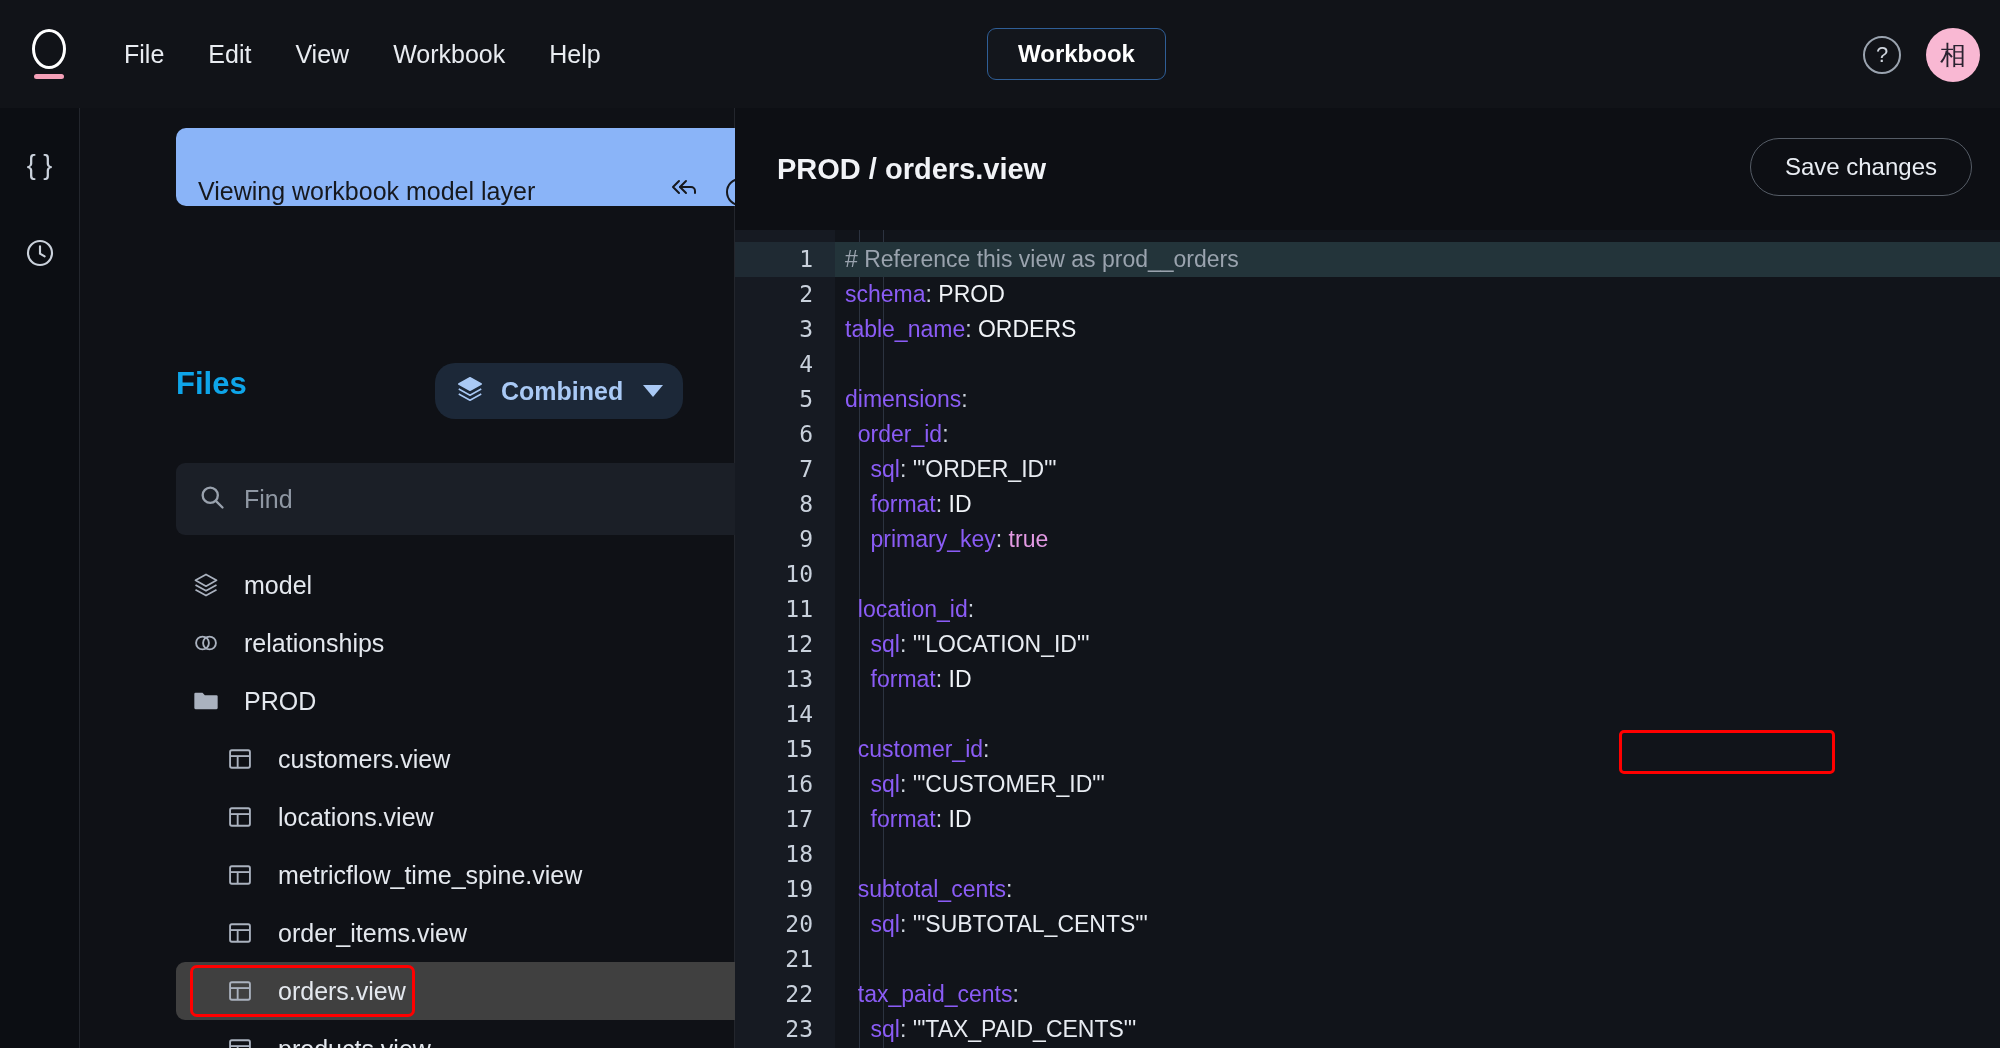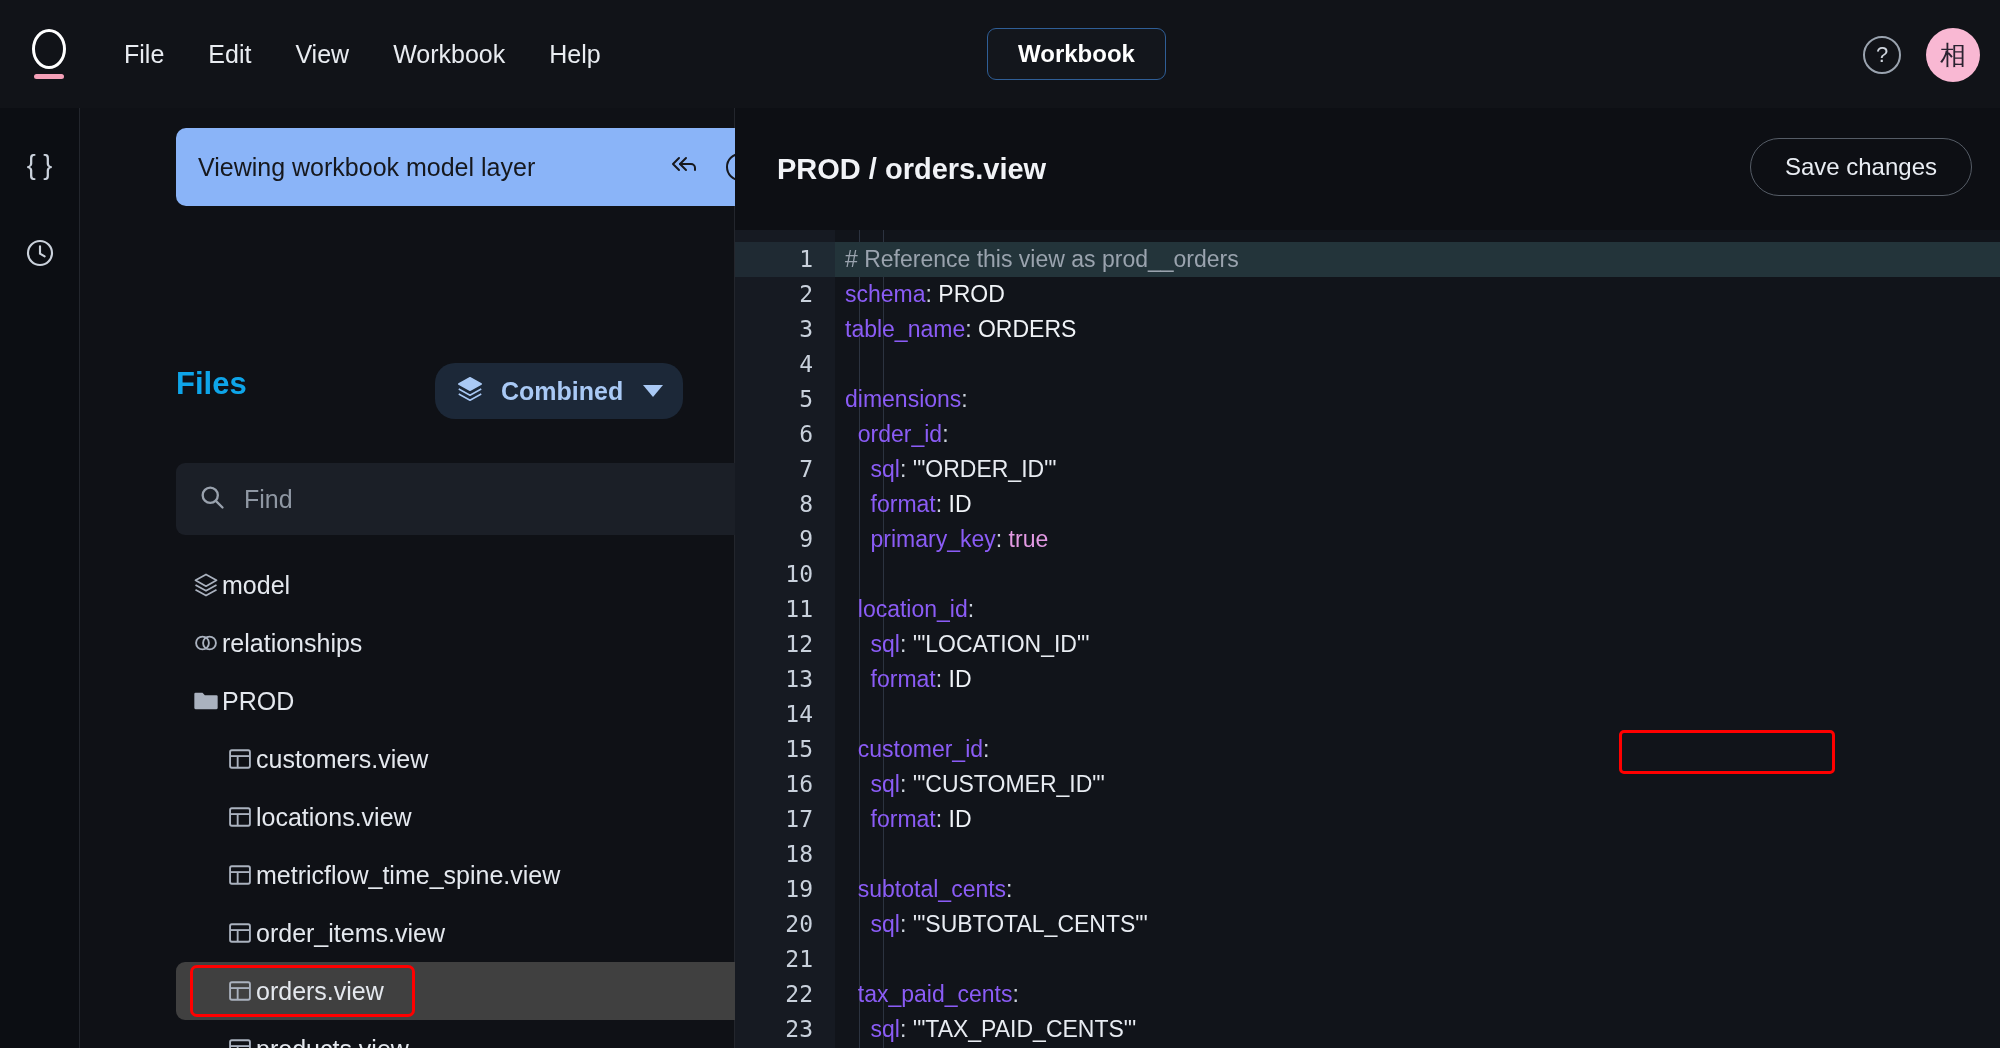--- a/index.html
+++ b/index.html
@@ -69,21 +69,21 @@
   }
 
   
   #leftpanel {
     position: absolute; left: 80px; top: 108px; width: 655px; height: 940px;
     background: #0f1116; border-right: 1px solid #23262d;
   }
   #view-banner {
     position: absolute; left: 96px; top: 20px; width: 600px; height: 78px;
     background: #8ab4f8; border-radius: 10px;
-    display: flex; align-items: center; padding: 0 22px; gap: 28px;
+    display: flex; align-items: flex-end; padding: 0 22px; gap: 28px;
     cursor: pointer;
   }
   #view-banner .txt { color: #16181d; font-size: 25px; flex: 1; }
   #view-banner .ic { color: #16181d; font-size: 26px; cursor: pointer; }
   .circ-q {
     width: 28px; height: 28px; border: 2px solid #16181d; border-radius: 50%;
     font-size: 18px; line-height: 25px; text-align: center; color: #16181d;
   }
 
   #files-title {
@@ -111,21 +111,21 @@
   }
   #find-input {
     background: transparent; border: none; outline: none;
     color: #8b5cf6; font-size: 25px; width: 100%;
     font-family: "Liberation Sans", sans-serif;
   }
   #find-input::placeholder { color: #8f97a3; }
 
   #filelist { position: absolute; left: 96px; top: 448px; width: 600px; }
   .file-row {
-    display: flex; align-items: center; 
+    display: flex; align-items: center; gap: 22px;
     height: 58px; padding-left: 14px; border-radius: 9px;
     color: #e4e8ee; font-size: 25px; cursor: pointer; position: relative;
   }
   .file-row.selected { background: #404040; }
   .file-row .ficon { width: 32px; display: flex; justify-content: center; color: #aab2bf; }
   .indent { padding-left: 48px; }
 
   #orders-red-box {
     position: absolute; left: 110px; top: 857px; width: 225px; height: 52px;
     border: 3px solid #ff0000; border-radius: 7px; pointer-events: none;

